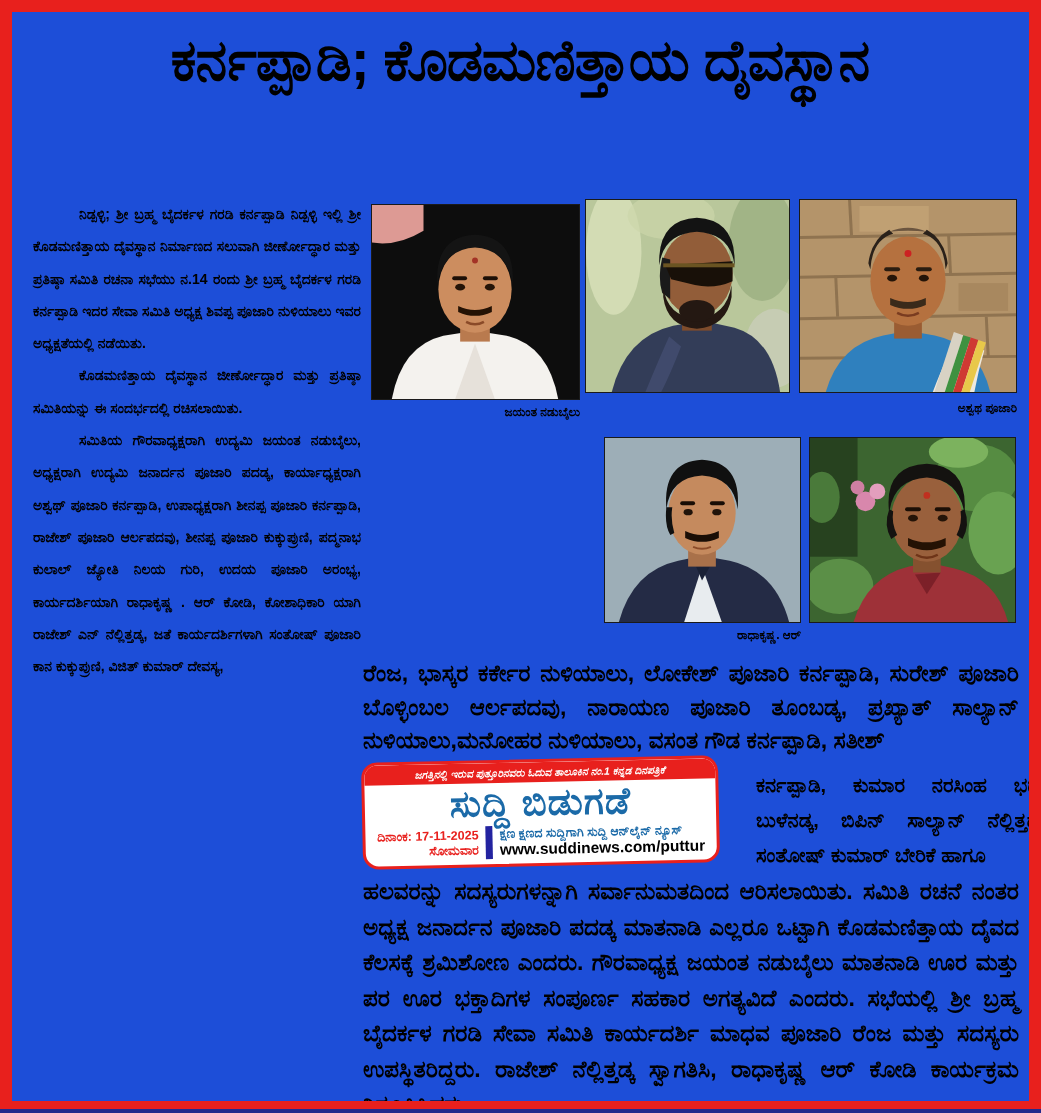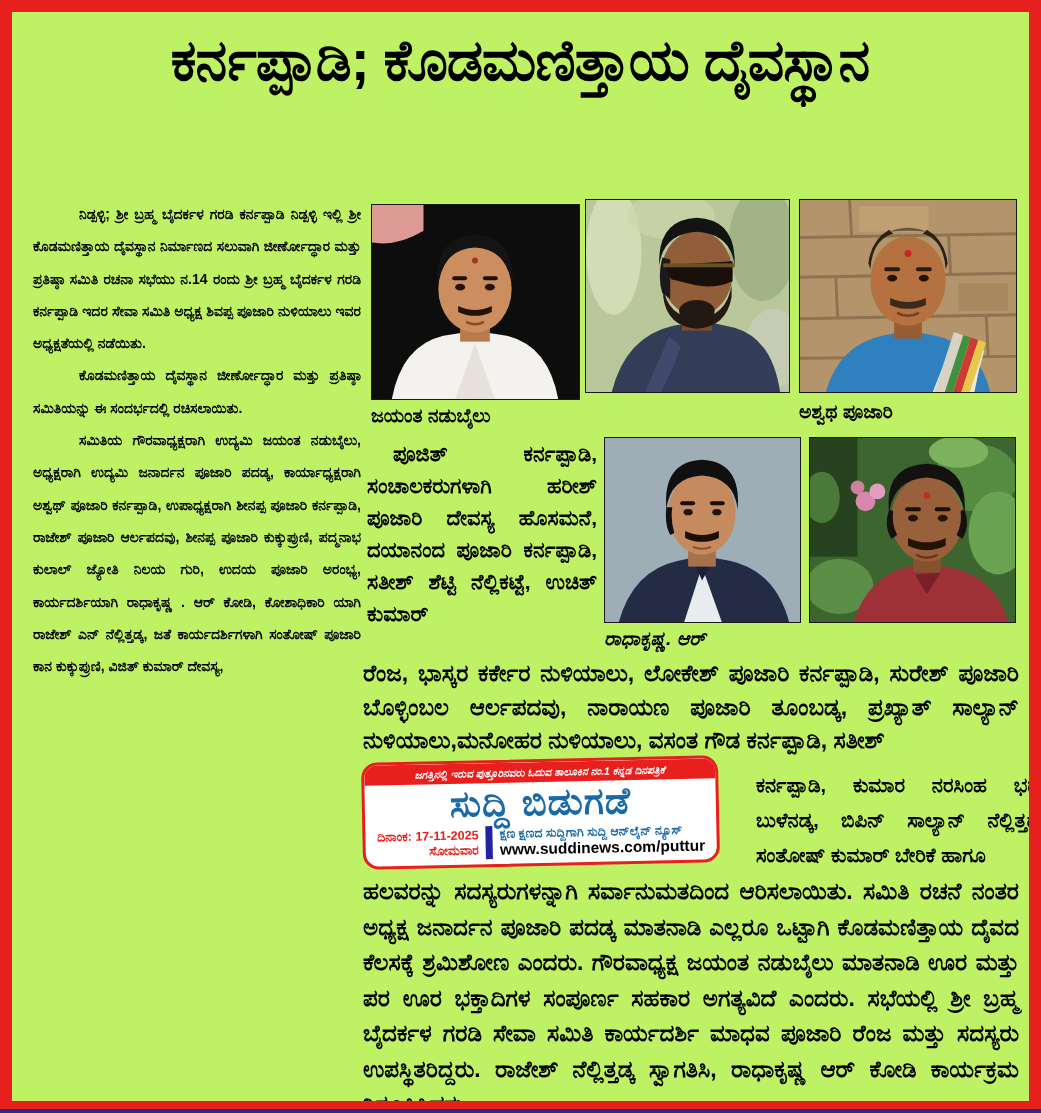--- a/index.html
+++ b/index.html
@@ -1,17 +1,17 @@
 <!DOCTYPE html>
 <html><head>
 <meta charset="utf-8">
 <style>
   html,body{margin:0;padding:0;background:#ffffff;}
   .page{
-    position:relative;width:1041px;height:1113px;background:#bef264;
+    position:relative;width:1041px;height:1113px;background:#1d4ed8;
     box-sizing:border-box;overflow:hidden;
     font-family:"Liberation Sans","DejaVu Sans",sans-serif;color:#000;
   }
   .frame{position:absolute;inset:0;border:12px solid #e8201d;pointer-events:none;z-index:8;}
   .bottom-line{position:absolute;left:0;right:0;bottom:0;height:4px;background:#232a8c;z-index:9;}
 
   .headline{
     position:absolute;left:28px;top:20px;width:984px;text-align:center;
     font-weight:bold;font-size:57px;line-height:81px;letter-spacing:-1px;z-index:2;
   }
@@ -22,21 +22,21 @@
   .left-col p{margin:0;text-indent:46px;}
   .mid-col{position:absolute;left:367px;top:438px;width:230px;font-size:21px;line-height:32px;}
   .mid-col p{margin:0;text-indent:26px;}
   .wide1{position:absolute;left:363px;top:657px;width:656px;font-size:23px;line-height:33.5px;}
   .beside{position:absolute;left:728px;top:768px;width:291px;font-size:20px;line-height:35px;margin-left:28px;}
   .closing{position:absolute;left:363px;top:874px;width:656px;font-size:23px;line-height:35.5px;}
   .wide1 p,.beside p,.closing p{margin:0;}
 
   .photo{position:absolute;border:1px solid #1a1a1a;box-sizing:border-box;background:#ddd;}
   .photo svg{display:block;width:100%;height:100%;}
-  .caption{position:absolute;text-align:left;font-size:19px;font-weight:bold;white-space:nowrap;}
+  .caption{position:absolute;text-align:right;font-size:12px;font-weight:bold;white-space:nowrap;}
 
   .banner{position:absolute;left:362px;top:759px;width:357px;height:107px;transform:rotate(-1.2deg);z-index:4;}
   .banner-box{
     width:100%;height:100%;box-sizing:border-box;border:3px solid #e8201d;border-radius:16px;
     overflow:hidden;display:flex;flex-direction:column;background:#fff;
   }
   .banner-strip{
     background:#e8201d;color:#fff;font-size:10.5px;font-weight:bold;font-style:italic;
     text-align:center;padding:4px 2px 3px;white-space:nowrap;overflow:hidden;
   }
@@ -138,44 +138,41 @@
       <rect x="85" y="68" width="16" height="4" rx="2" fill="#2a1c10"></rect>
       <rect x="117" y="68" width="16" height="4" rx="2" fill="#2a1c10"></rect>
       <ellipse cx="93" cy="79" rx="5" ry="3.4" fill="#241408"></ellipse>
       <ellipse cx="125" cy="79" rx="5" ry="3.4" fill="#241408"></ellipse>
       <path d="M91,99 Q109,107 127,99 L127,106 Q109,114 91,106 Z" fill="#3a2a1a"></path>
       <path d="M98,114 Q109,120 120,114" stroke="#7a3c20" stroke-width="2.5" fill="none"></path>
     </svg>
   </div>
   <div class="caption" style="left:799px;top:401px;width:218px;">ಅಶ್ವಥ ಪೂಜಾರಿ</div>
 
-  <div class="mid-col body-text">
-    <p>ಪೂಜಿತ್ ಕರ್ನಪ್ಪಾಡಿ, ಸಂಚಾಲಕರುಗಳಾಗಿ ಹರೀಶ್ ಪೂಜಾರಿ ದೇವಸ್ಯ ಹೊಸಮನೆ, ದಯಾನಂದ ಪೂಜಾರಿ ಕರ್ನಪ್ಪಾಡಿ, ಸತೀಶ್ ಶೆಟ್ಟಿ ನೆಲ್ಲಿಕಟ್ಟೆ, ಉಚಿತ್ ಕುಮಾರ್</p>
-  </div>
 
   <div class="photo" style="left:604px;top:437px;width:197px;height:186px;">
     <svg viewBox="0 0 197 186" preserveAspectRatio="none">
       <rect width="197" height="186" fill="#a7b6bf"></rect>
       <rect width="197" height="186" fill="#8fa3ad" opacity="0.4"></rect>
       <path d="M14,186 Q28,134 74,124 L98,119 L126,124 Q172,134 186,186 Z" fill="#242b45"></path>
       <path d="M80,186 L98,130 L118,186 Z" fill="#e8ecef"></path>
       <path d="M92,130 L98,144 L106,130 Z" fill="#1a2136"></path>
       <rect x="84" y="106" width="28" height="24" fill="#a9714a"></rect>
       <ellipse cx="98" cy="76" rx="34" ry="42" fill="#c58a5e"></ellipse>
       <path d="M62,72 Q58,24 98,22 Q138,24 134,72 Q130,40 98,38 Q66,40 62,72 Z" fill="#101010"></path>
       <path d="M62,70 q-2,18 4,28 l4,-2 q-4,-14 -2,-26 Z" fill="#101010"></path>
       <rect x="76" y="64" width="15" height="4" rx="2" fill="#180d05"></rect>
       <rect x="106" y="64" width="15" height="4" rx="2" fill="#180d05"></rect>
       <ellipse cx="84" cy="75" rx="4.6" ry="3.2" fill="#20130a"></ellipse>
       <ellipse cx="113" cy="75" rx="4.6" ry="3.2" fill="#20130a"></ellipse>
       <path d="M81,94 Q98,102 115,94 L115,101 Q98,109 81,101 Z" fill="#1a0e06"></path>
       <path d="M89,110 Q98,114 107,110" stroke="#8a4a28" stroke-width="2" fill="none"></path>
     </svg>
   </div>
-  <div class="caption" style="left:604px;top:628px;width:197px;font-style:italic;">ರಾಧಾಕೃಷ್ಣ. ಆರ್</div>
+  <div class="caption" style="left:604px;top:628px;width:197px;">ರಾಧಾಕೃಷ್ಣ. ಆರ್</div>
 
   <div class="photo" style="left:809px;top:437px;width:207px;height:186px;">
     <svg viewBox="0 0 207 186" preserveAspectRatio="none">
       <rect width="207" height="186" fill="#3c6530"></rect>
       <rect x="0" y="0" width="48" height="120" fill="#27421f"></rect>
       <ellipse cx="168" cy="40" rx="42" ry="34" fill="#568c42"></ellipse>
       <ellipse cx="190" cy="96" rx="30" ry="42" fill="#69a251"></ellipse>
       <ellipse cx="30" cy="150" rx="34" ry="28" fill="#5b8f47"></ellipse>
       <ellipse cx="150" cy="14" rx="30" ry="16" fill="#7cb25e"></ellipse>
       <ellipse cx="12" cy="60" rx="18" ry="26" fill="#4a7a3a"></ellipse>

